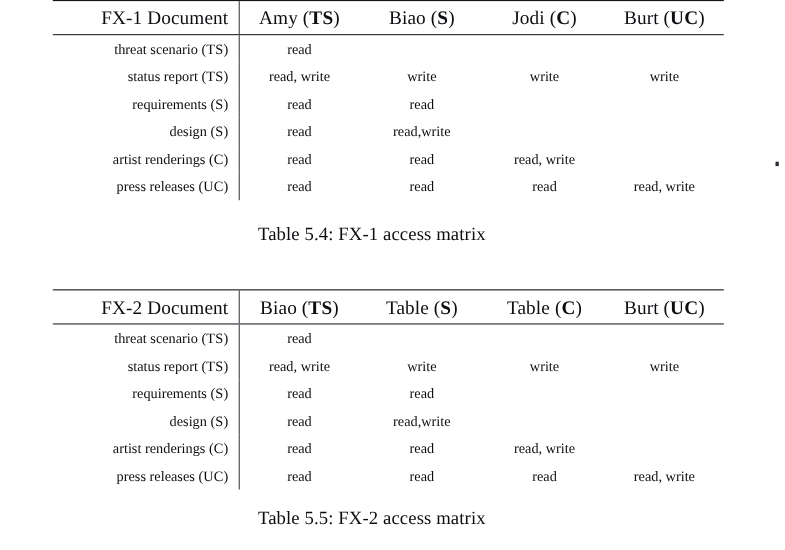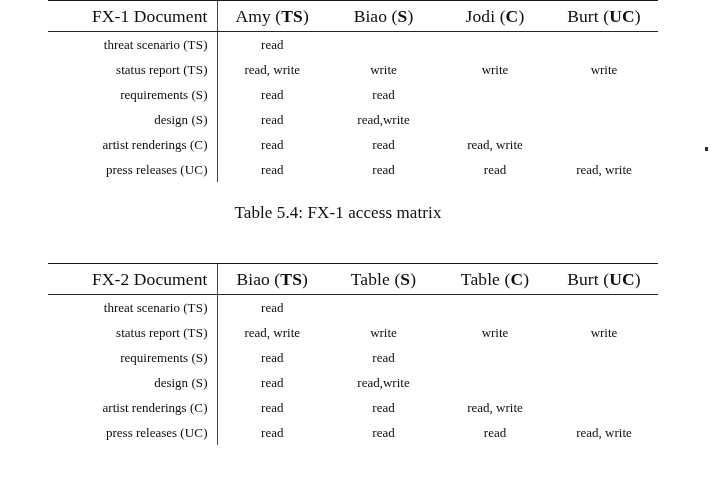--- a/index.html
+++ b/index.html
@@ -292,14 +292,15 @@
           <td class="doc-cell"><span>press releases</span>&nbsp;(<span class="sc">UC</span>)</td>
           <td>read</td>
           <td>read</td>
           <td>read</td>
           <td>read, write</td>
         </tr>
       </tbody>
     </table>
   </div>
 
+  <div class="caption" id="caption-2">Table 5.5: FX-2 access matrix</div>
 
 </div>
 
 </body></html>

